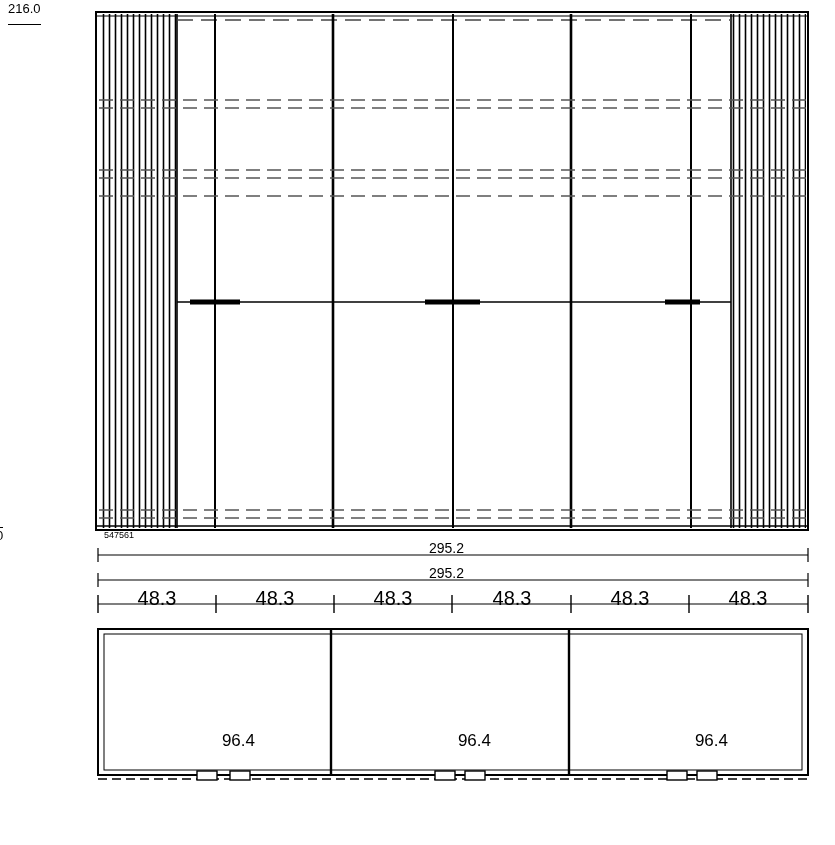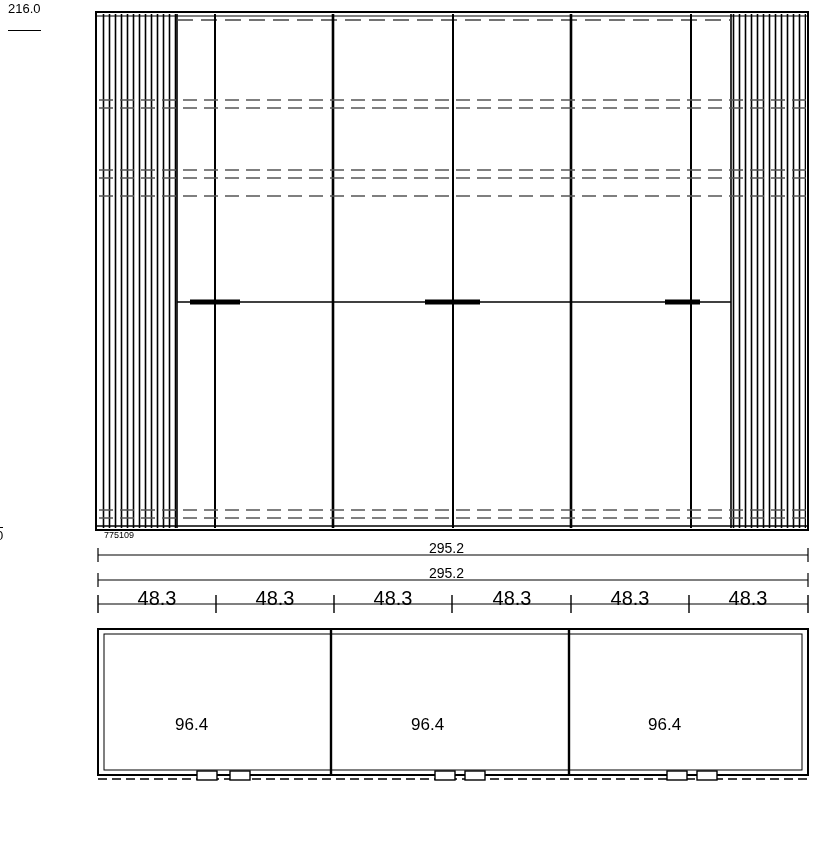--- a/index.html
+++ b/index.html
@@ -32,21 +32,21 @@
     font-family: "Liberation Sans", sans-serif;
     color: #000;
     white-space: nowrap;
     line-height: 1;
   }
   .lbl-216 {
     left: 8px;
     top: 2px;
     font-size: 13px;
     border-bottom: 1px solid #000;
-    padding-bottom: 15px;
+    padding-bottom: 9px;
   }
   .lbl-left-bottom {
     left: -4px;
     top: 527px;
     font-size: 13px;
     border-top: 1px solid #000;
     padding-top: 1px;
   }
   .lbl-775109 {
     left: 104px;
@@ -66,22 +66,22 @@
   .dim-cell {
     position: absolute;
     font-size: 20px;
     top: 588px;
     text-align: center;
     width: 60px;
   }
   .panel-lbl {
     position: absolute;
     font-size: 17px;
-    top: 716px;
-    text-align: left;
+    top: 732px;
+    text-align: right;
     width: 80px;
   }
 </style>
 </head>
 <body>
 
 <div class="stage">
 
   <svg class="drawing" viewBox="0 0 835 845">
     <defs>
@@ -167,21 +167,21 @@
       <rect x="230" y="771" width="20" height="9" fill="#ffffff" stroke="#000" stroke-width="1.4"></rect>
       <rect x="435" y="771" width="20" height="9" fill="#ffffff" stroke="#000" stroke-width="1.4"></rect>
       <rect x="465" y="771" width="20" height="9" fill="#ffffff" stroke="#000" stroke-width="1.4"></rect>
       <rect x="667" y="771" width="20" height="9" fill="#ffffff" stroke="#000" stroke-width="1.4"></rect>
       <rect x="697" y="771" width="20" height="9" fill="#ffffff" stroke="#000" stroke-width="1.4"></rect>
     </g>
   </svg>
 
   <div class="lbl lbl-216">216.0</div>
   <div class="lbl lbl-left-bottom">0</div>
-  <div class="lbl lbl-775109">775109</div>
+  <div class="lbl lbl-775109">547561</div>
 
   <div class="lbl lbl-total-1">295.2</div>
   <div class="lbl lbl-total-2">295.2</div>
 
   <div class="lbl dim-cell" style="left:127px;">48.3</div>
   <div class="lbl dim-cell" style="left:245px;">48.3</div>
   <div class="lbl dim-cell" style="left:363px;">48.3</div>
   <div class="lbl dim-cell" style="left:482px;">48.3</div>
   <div class="lbl dim-cell" style="left:600px;">48.3</div>
   <div class="lbl dim-cell" style="left:718px;">48.3</div>

